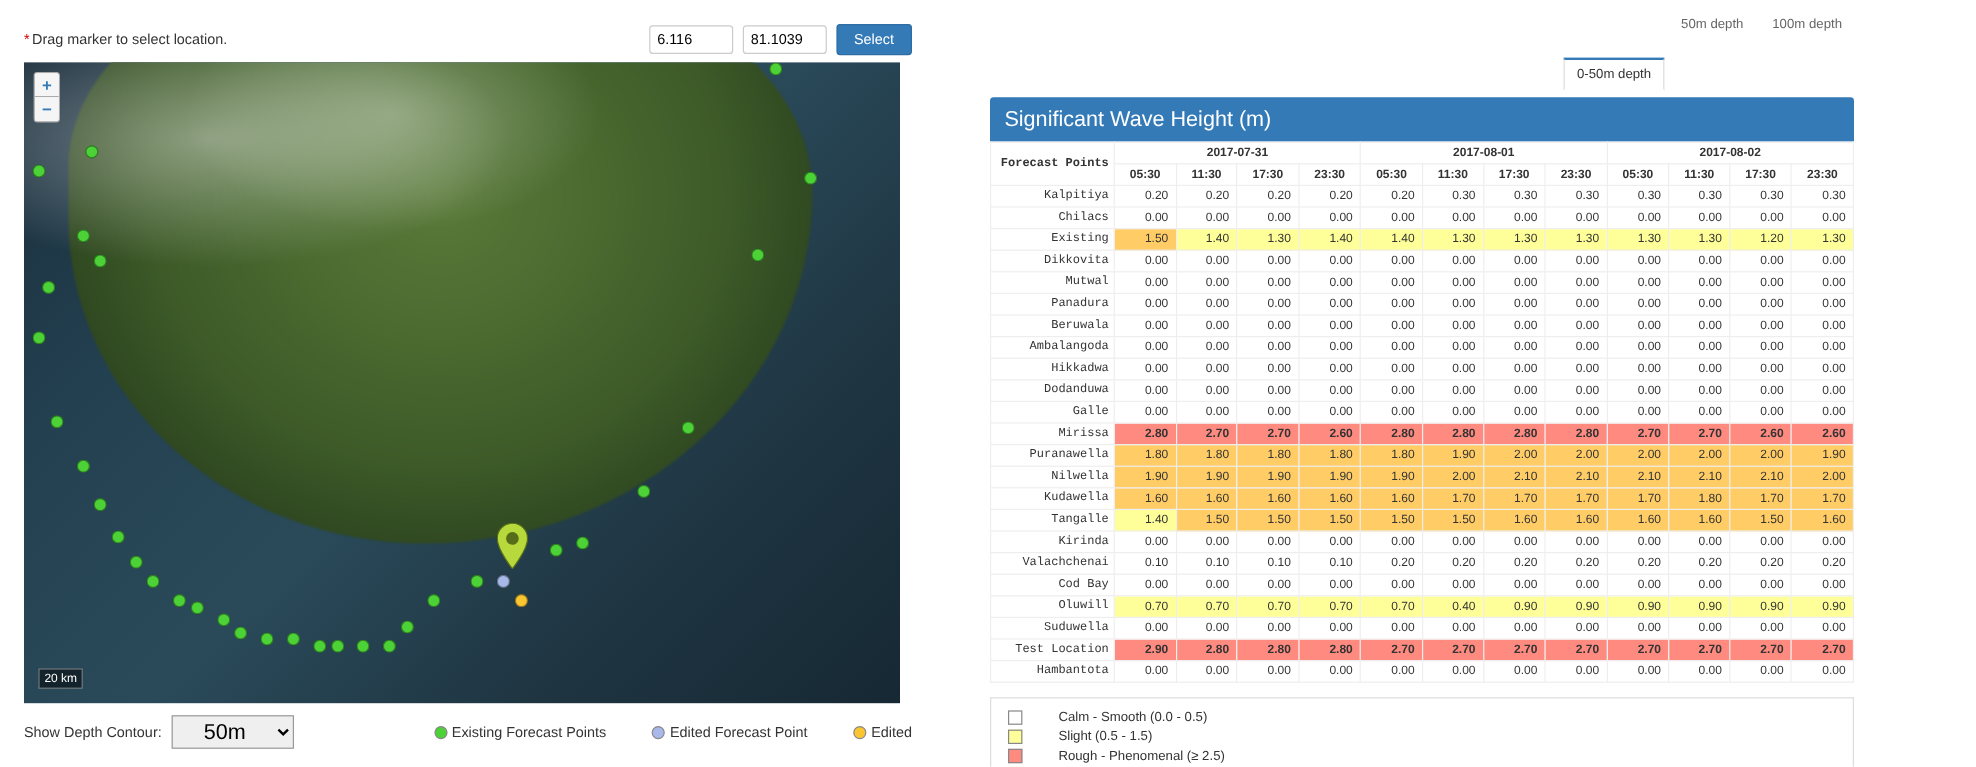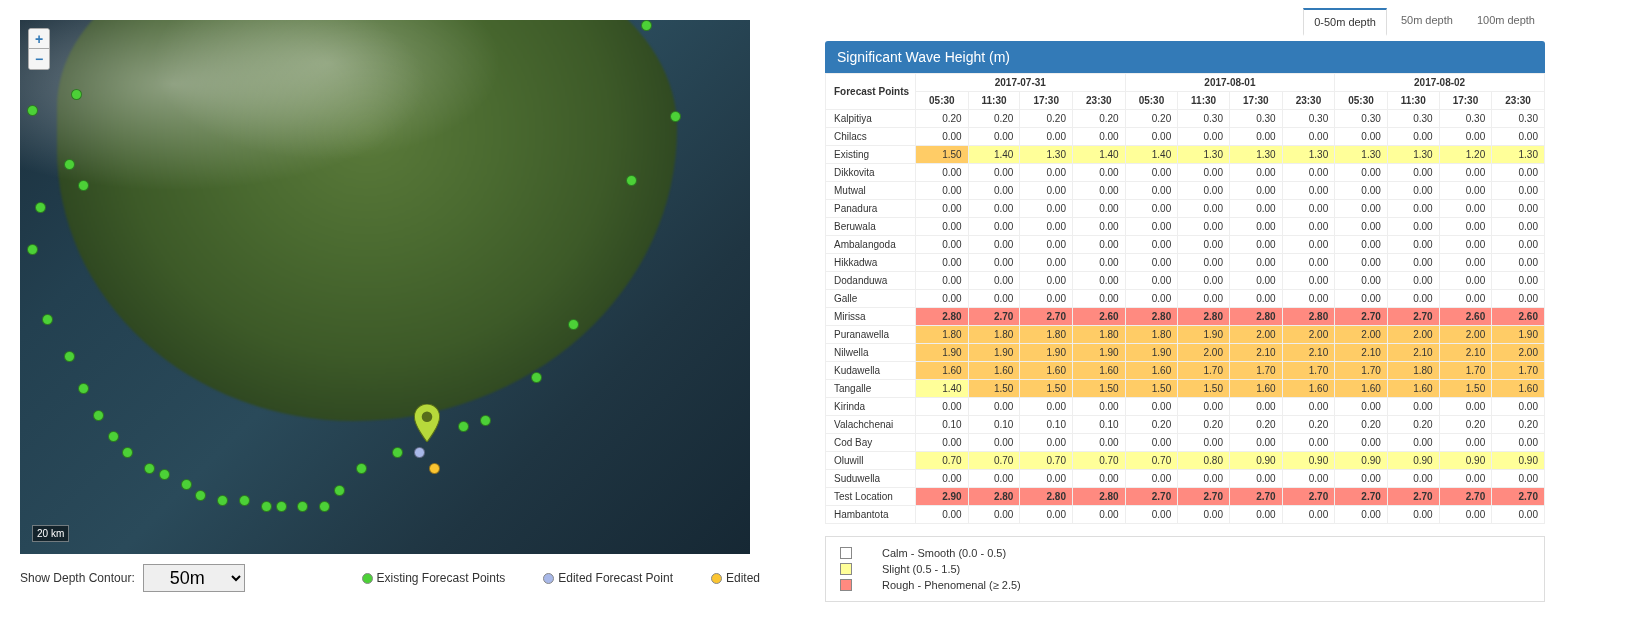--- a/index.html
+++ b/index.html
@@ -162,46 +162,48 @@
     cursor: pointer;
     border-bottom: 2px solid transparent;
   }
   .depth-tab.active {
     color: #333;
     border-top: 2px solid #337ab7;
     border-left: 1px solid #ddd;
     border-right: 1px solid #ddd;
     margin-bottom: -1px;
     background:#fff;
+    margin-top:40px;
   }
   .panel-header {
     background: #337ab7;
     color: #fff;
     padding: 8px 12px;
-    font-size: 14px;
+    font-size: 18px;
     border-radius: 3px 3px 0 0;
   }
   .forecast-table {
     border: 1px solid #ddd;
     border-top: none;
     width: 100%;
     border-collapse: collapse;
     font-size: 10px;
   }
   .forecast-table th, .forecast-table td {
     border: 1px solid #eee;
     padding: 3px 4px;
     text-align: center;
     white-space: nowrap;
   }
   .forecast-table th { font-weight: bold; color:#333; }
   .forecast-table .row-label {
-    text-align: left;
+    text-align: right;
     width: 90px;
     padding-left: 8px;
+    font-family: Liberation Mono, monospace;
   }
   .forecast-table td.val { text-align: right; padding-right: 6px; }
   .bg-calm   { background: #fff; }
   .bg-slight { background: #ffff99; }
   .bg-mod    { background: #ffcc66; }
   .bg-rough  { background: #ff8a80; font-weight: bold; }
   .color-legend {
     margin-top: 12px;
     border: 1px solid #ddd;
     padding: 8px 14px;
@@ -216,20 +218,26 @@
   .swatch {
     display:inline-block;
     width: 12px; height: 12px;
     border: 1px solid #888;
   }
 </style>
 </head>
 <body>
 
 <div class="left-panel">
+  <div class="map-controls">
+    <span class="drag-hint">Drag marker to select location.</span>
+    <input class="coord-input" value="6.116" style="">
+    <input class="coord-input" value="81.1039" style="">
+    <button class="select-btn">Select</button>
+  </div>
 
   <div class="map-view" id="mapview">
     <div class="landmass"></div>
     <div class="clouds"></div>
     <div class="zoom-ctrl">
       <button>+</button>
       <button>−</button>
     </div>
     <div class="scalebar">20 km</div>
   <div class="map-dot dot-green" style="left: 1%; top: 16%;"></div>
@@ -600,21 +608,21 @@
           <td class="val bg-calm">0.00</td>
           <td class="val bg-calm">0.00</td>
         </tr>
         <tr>
           <td class="row-label">Oluwill</td>
           <td class="val bg-slight">0.70</td>
           <td class="val bg-slight">0.70</td>
           <td class="val bg-slight">0.70</td>
           <td class="val bg-slight">0.70</td>
           <td class="val bg-slight">0.70</td>
-          <td class="val bg-slight">0.80</td>
+          <td class="val bg-slight">0.40</td>
           <td class="val bg-slight">0.90</td>
           <td class="val bg-slight">0.90</td>
           <td class="val bg-slight">0.90</td>
           <td class="val bg-slight">0.90</td>
           <td class="val bg-slight">0.90</td>
           <td class="val bg-slight">0.90</td>
         </tr>
         <tr>
           <td class="row-label">Suduwella</td>
           <td class="val bg-calm">0.00</td>

